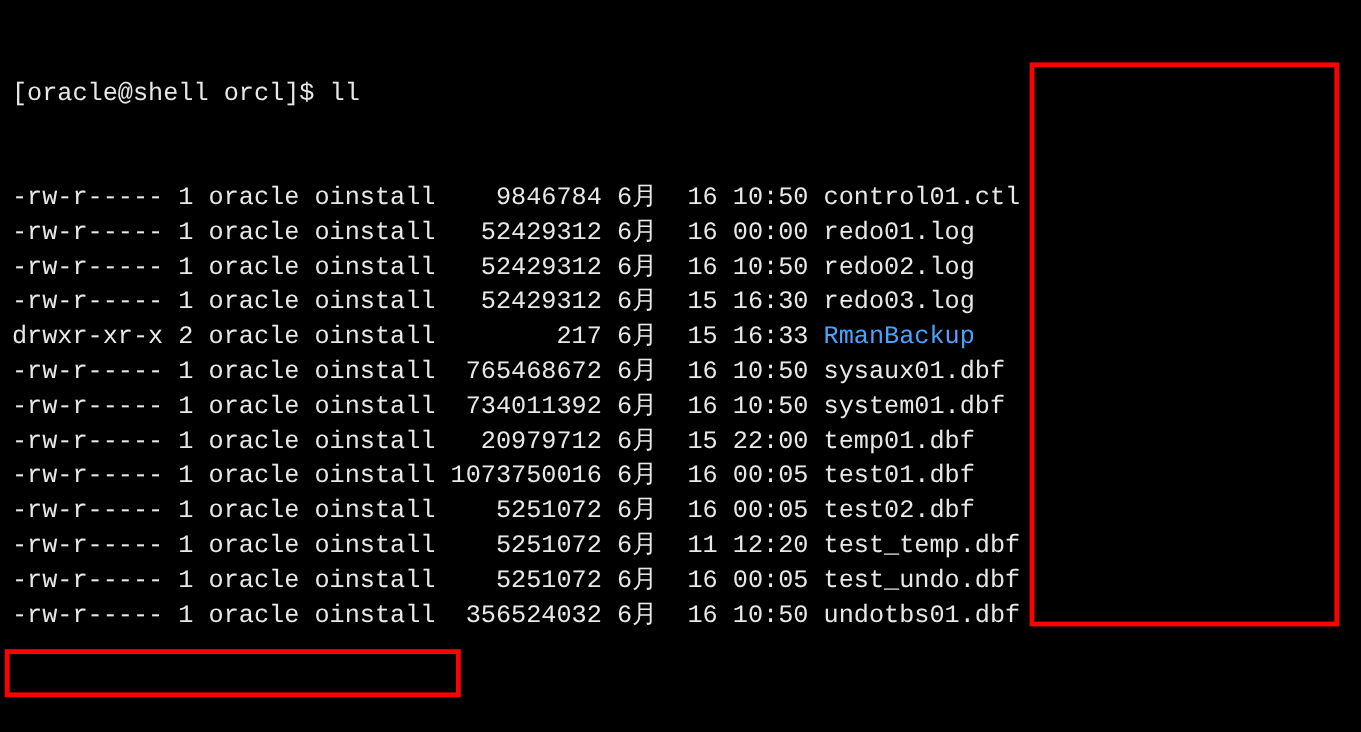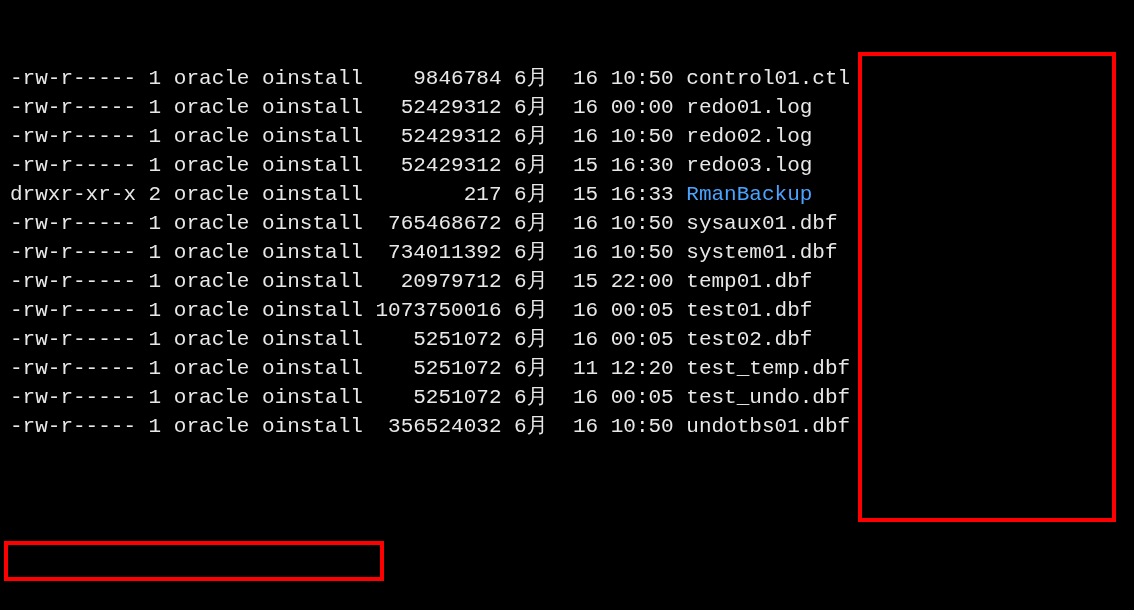--- a/index.html
+++ b/index.html
@@ -37,20 +37,21 @@
     left: 4px;
     top: 541px;
     width: 380px;
     height: 40px;
   }
 </style>
 </head>
 <body>
 
 <div class="terminal">
+  <span class="line"><span>[oracle@shell orcl]$ </span><span>ll</span></span>
   <div id="rows-container"><span class="line"><span>-rw-r----- 1 oracle oinstall    9846784 6月  16 10:50 </span><span>control01.ctl</span></span><span class="line"><span>-rw-r----- 1 oracle oinstall   52429312 6月  16 00:00 </span><span>redo01.log</span></span><span class="line"><span>-rw-r----- 1 oracle oinstall   52429312 6月  16 10:50 </span><span>redo02.log</span></span><span class="line"><span>-rw-r----- 1 oracle oinstall   52429312 6月  15 16:30 </span><span>redo03.log</span></span><span class="line"><span>drwxr-xr-x 2 oracle oinstall        217 6月  15 16:33 </span><span class="dir-color">RmanBackup</span></span><span class="line"><span>-rw-r----- 1 oracle oinstall  765468672 6月  16 10:50 </span><span>sysaux01.dbf</span></span><span class="line"><span>-rw-r----- 1 oracle oinstall  734011392 6月  16 10:50 </span><span>system01.dbf</span></span><span class="line"><span>-rw-r----- 1 oracle oinstall   20979712 6月  15 22:00 </span><span>temp01.dbf</span></span><span class="line"><span>-rw-r----- 1 oracle oinstall 1073750016 6月  16 00:05 </span><span>test01.dbf</span></span><span class="line"><span>-rw-r----- 1 oracle oinstall    5251072 6月  16 00:05 </span><span>test02.dbf</span></span><span class="line"><span>-rw-r----- 1 oracle oinstall    5251072 6月  11 12:20 </span><span>test_temp.dbf</span></span><span class="line"><span>-rw-r----- 1 oracle oinstall    5251072 6月  16 00:05 </span><span>test_undo.dbf</span></span><span class="line"><span>-rw-r----- 1 oracle oinstall  356524032 6月  16 10:50 </span><span>undotbs01.dbf</span></span></div>
   
   
   
 
   <div class="box-top box-filenames"></div>
   <div class="box-top box-pwd"></div>
 </div>
 
 </body></html>

